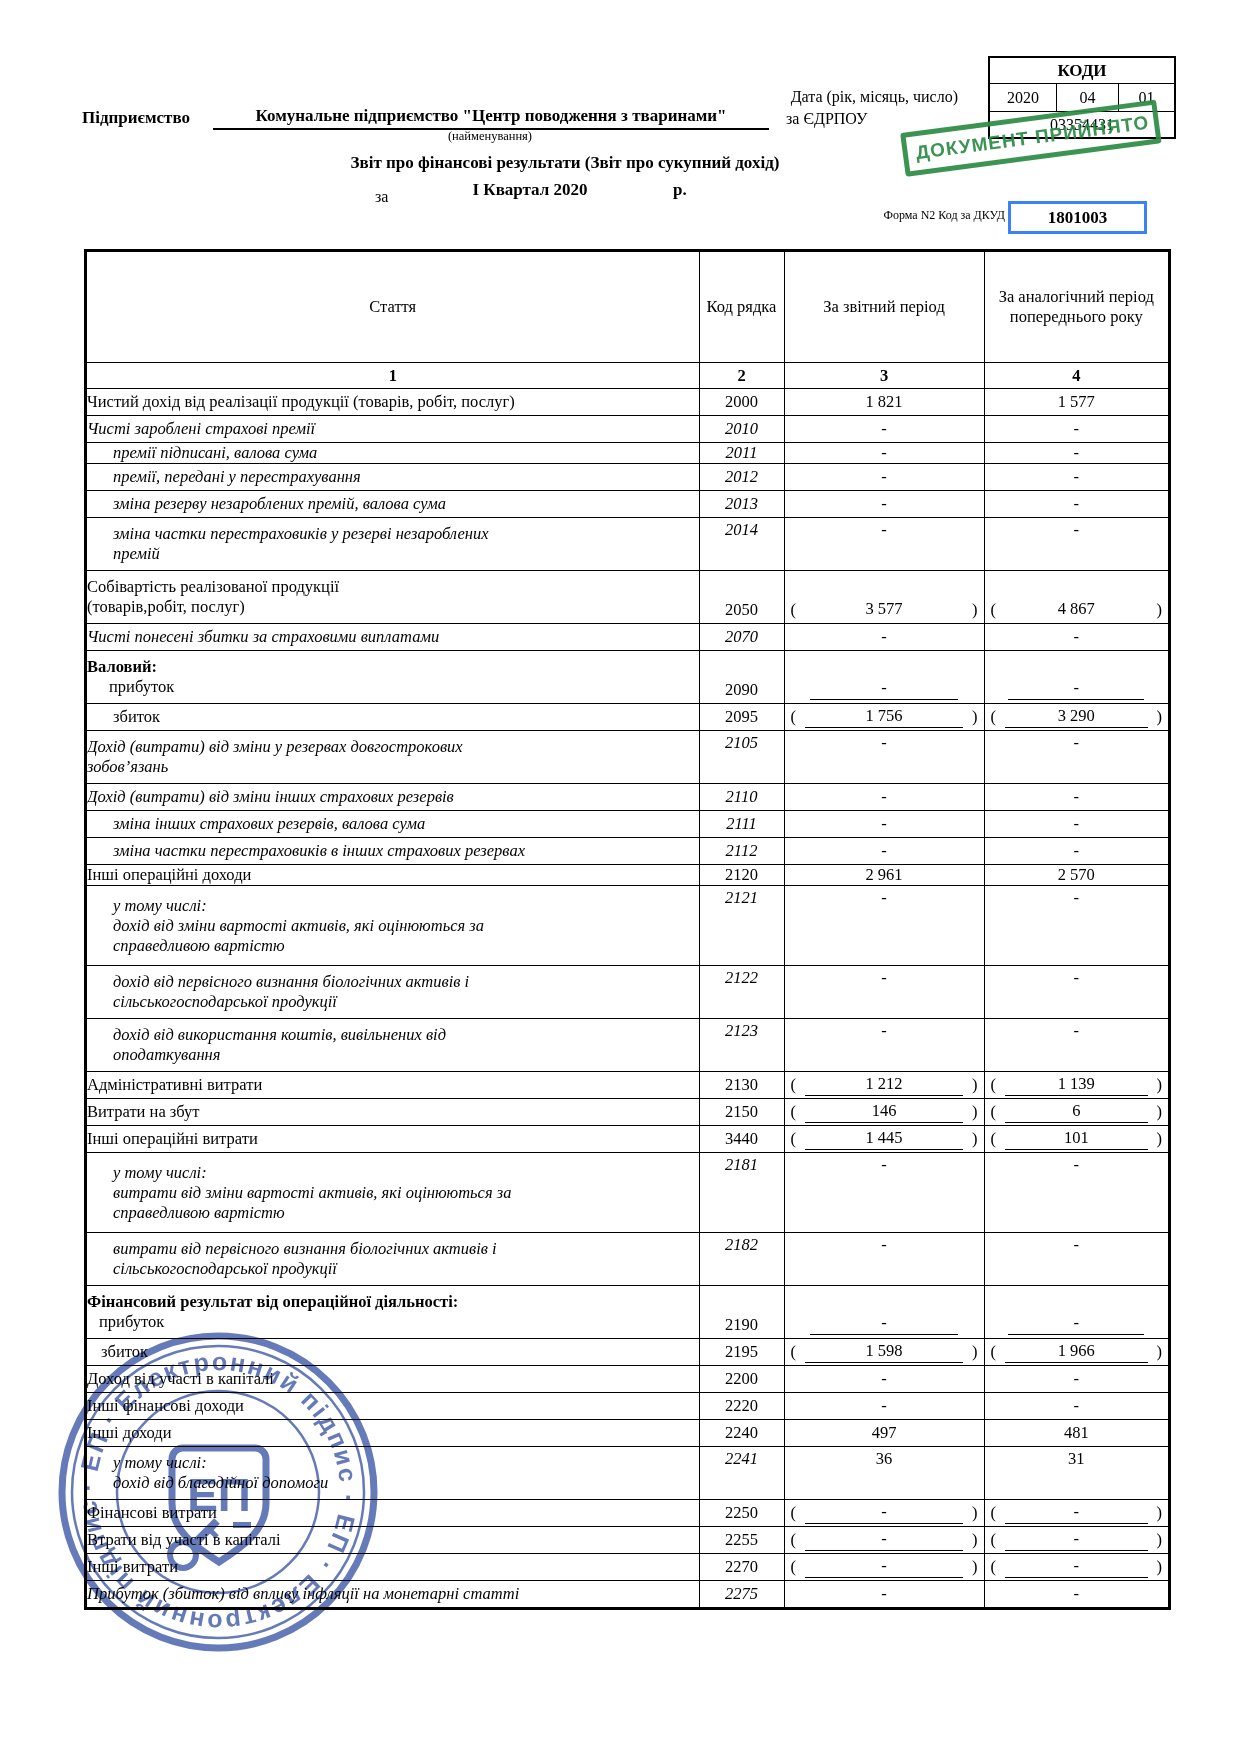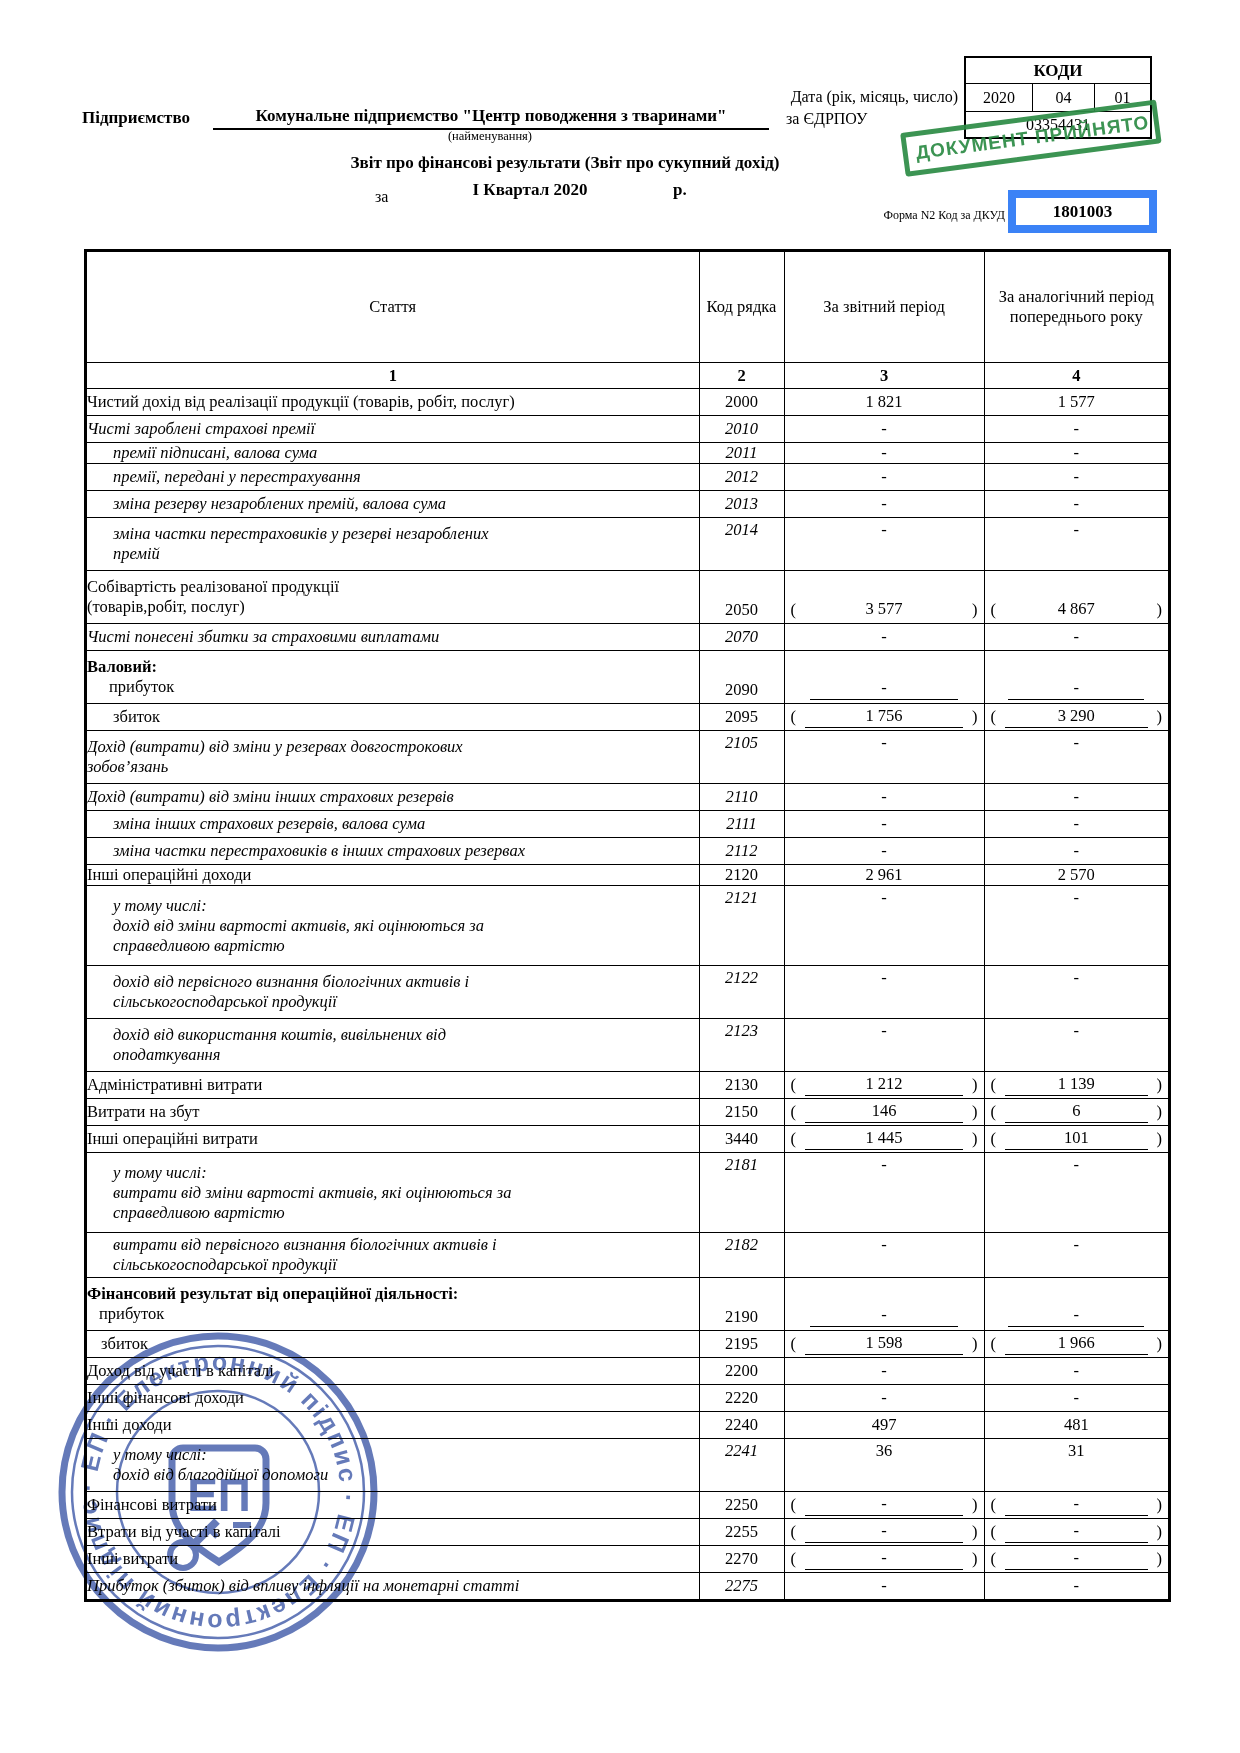--- a/index.html
+++ b/index.html
@@ -2,42 +2,42 @@
 <html><head>
 <meta charset="utf-8">
 <style>
   html,body{margin:0;padding:0;background:#ffffff;}
   .page{position:relative;width:1240px;height:1753px;background:#fff;
         font-family:"Liberation Serif", serif;color:#000;overflow:hidden;}
   .abs{position:absolute;}
   .i{font-style:italic;}
 
   
-  .codes{left:964px;top:56px;width:184px;border:2px solid #000;}
+  .codes{left:988px;top:56px;width:184px;border:2px solid #000;}
   .codes .hd{border-bottom:1.5px solid #000;text-align:center;font-weight:bold;
              font-size:17px;height:25px;line-height:25px;}
   .codes .r2{display:flex;height:27px;border-bottom:1.5px solid #000;}
   .codes .r2 div{text-align:center;font-size:16px;line-height:27px;}
   .codes .c-y{width:66px;border-right:1.5px solid #000;}
   .codes .c-m{width:61px;border-right:1.5px solid #000;}
   .codes .c-d{flex:1;}
   .codes .r3{height:25px;text-align:center;font-size:16px;line-height:25px;}
 
   .datelbl{left:700px;top:88px;width:258px;text-align:right;font-size:16px;}
   .ent-lbl{left:82px;top:108px;font-size:17px;font-weight:bold;}
   .ent-name{left:213px;top:106px;width:556px;border-bottom:2px solid #000;
             font-size:17px;font-weight:bold;text-align:center;padding-bottom:2px;}
   .edrpou-lbl{left:786px;top:110px;font-size:16px;}
   .name-cap{left:380px;top:129px;width:220px;text-align:center;font-size:12.5px;}
   .rpt-title{left:60px;top:153px;width:1010px;text-align:center;font-size:17px;font-weight:bold;}
   .per-pre{left:375px;top:188px;font-size:16px;}
   .per-val{left:420px;top:180px;width:220px;text-align:center;font-size:17px;font-weight:bold;}
   .per-suf{left:673px;top:180px;font-size:17px;font-weight:bold;}
   .form-lbl{left:735px;top:208px;width:270px;text-align:right;font-size:12px;}
-  .form-box{left:1008px;top:190px;width:133px;height:27px;border:8px solid #3b82f6;
+  .form-box{left:1008px;top:201px;width:133px;height:27px;border:3px solid #3b82f6;
             text-align:center;font-size:17px;font-weight:bold;line-height:27px;}
   .sec-title{left:0px;top:226px;width:1120px;text-align:center;font-size:17px;font-weight:bold;}
 
   
   .okstamp{left:903px;top:133px;width:232px;padding:6px 8px;border:5px solid;
            border-radius:3px;text-align:center;font-family:"Liberation Sans",sans-serif;
            font-weight:bold;font-size:19px;letter-spacing:1px;white-space:nowrap;
            transform:rotate(-7.5deg);transform-origin:left center;opacity:.93;}
 
   
@@ -361,21 +361,21 @@
         <tr style="height: 80px;">
           <td class="c1">
             <span class="lbl i ind1">у тому числі:
 витрати від зміни вартості активів, які оцінюються за
 справедливою вартістю</span>
           </td>
           <td class="c2 i va-t">2181</td>
           <td class="c3 va-t">-</td>
           <td class="c4 va-t">-</td>
         </tr>
-        <tr style="height: 45px;">
+        <tr style="height: 53px;">
           <td class="c1">
             <span class="lbl i ind1">витрати від первісного визнання біологічних активів і
 сільськогосподарської продукції</span>
           </td>
           <td class="c2 i va-t">2182</td>
           <td class="c3 va-t">-</td>
           <td class="c4 va-t">-</td>
         </tr>
         <tr style="height: 53px;">
           <td class="c1">

